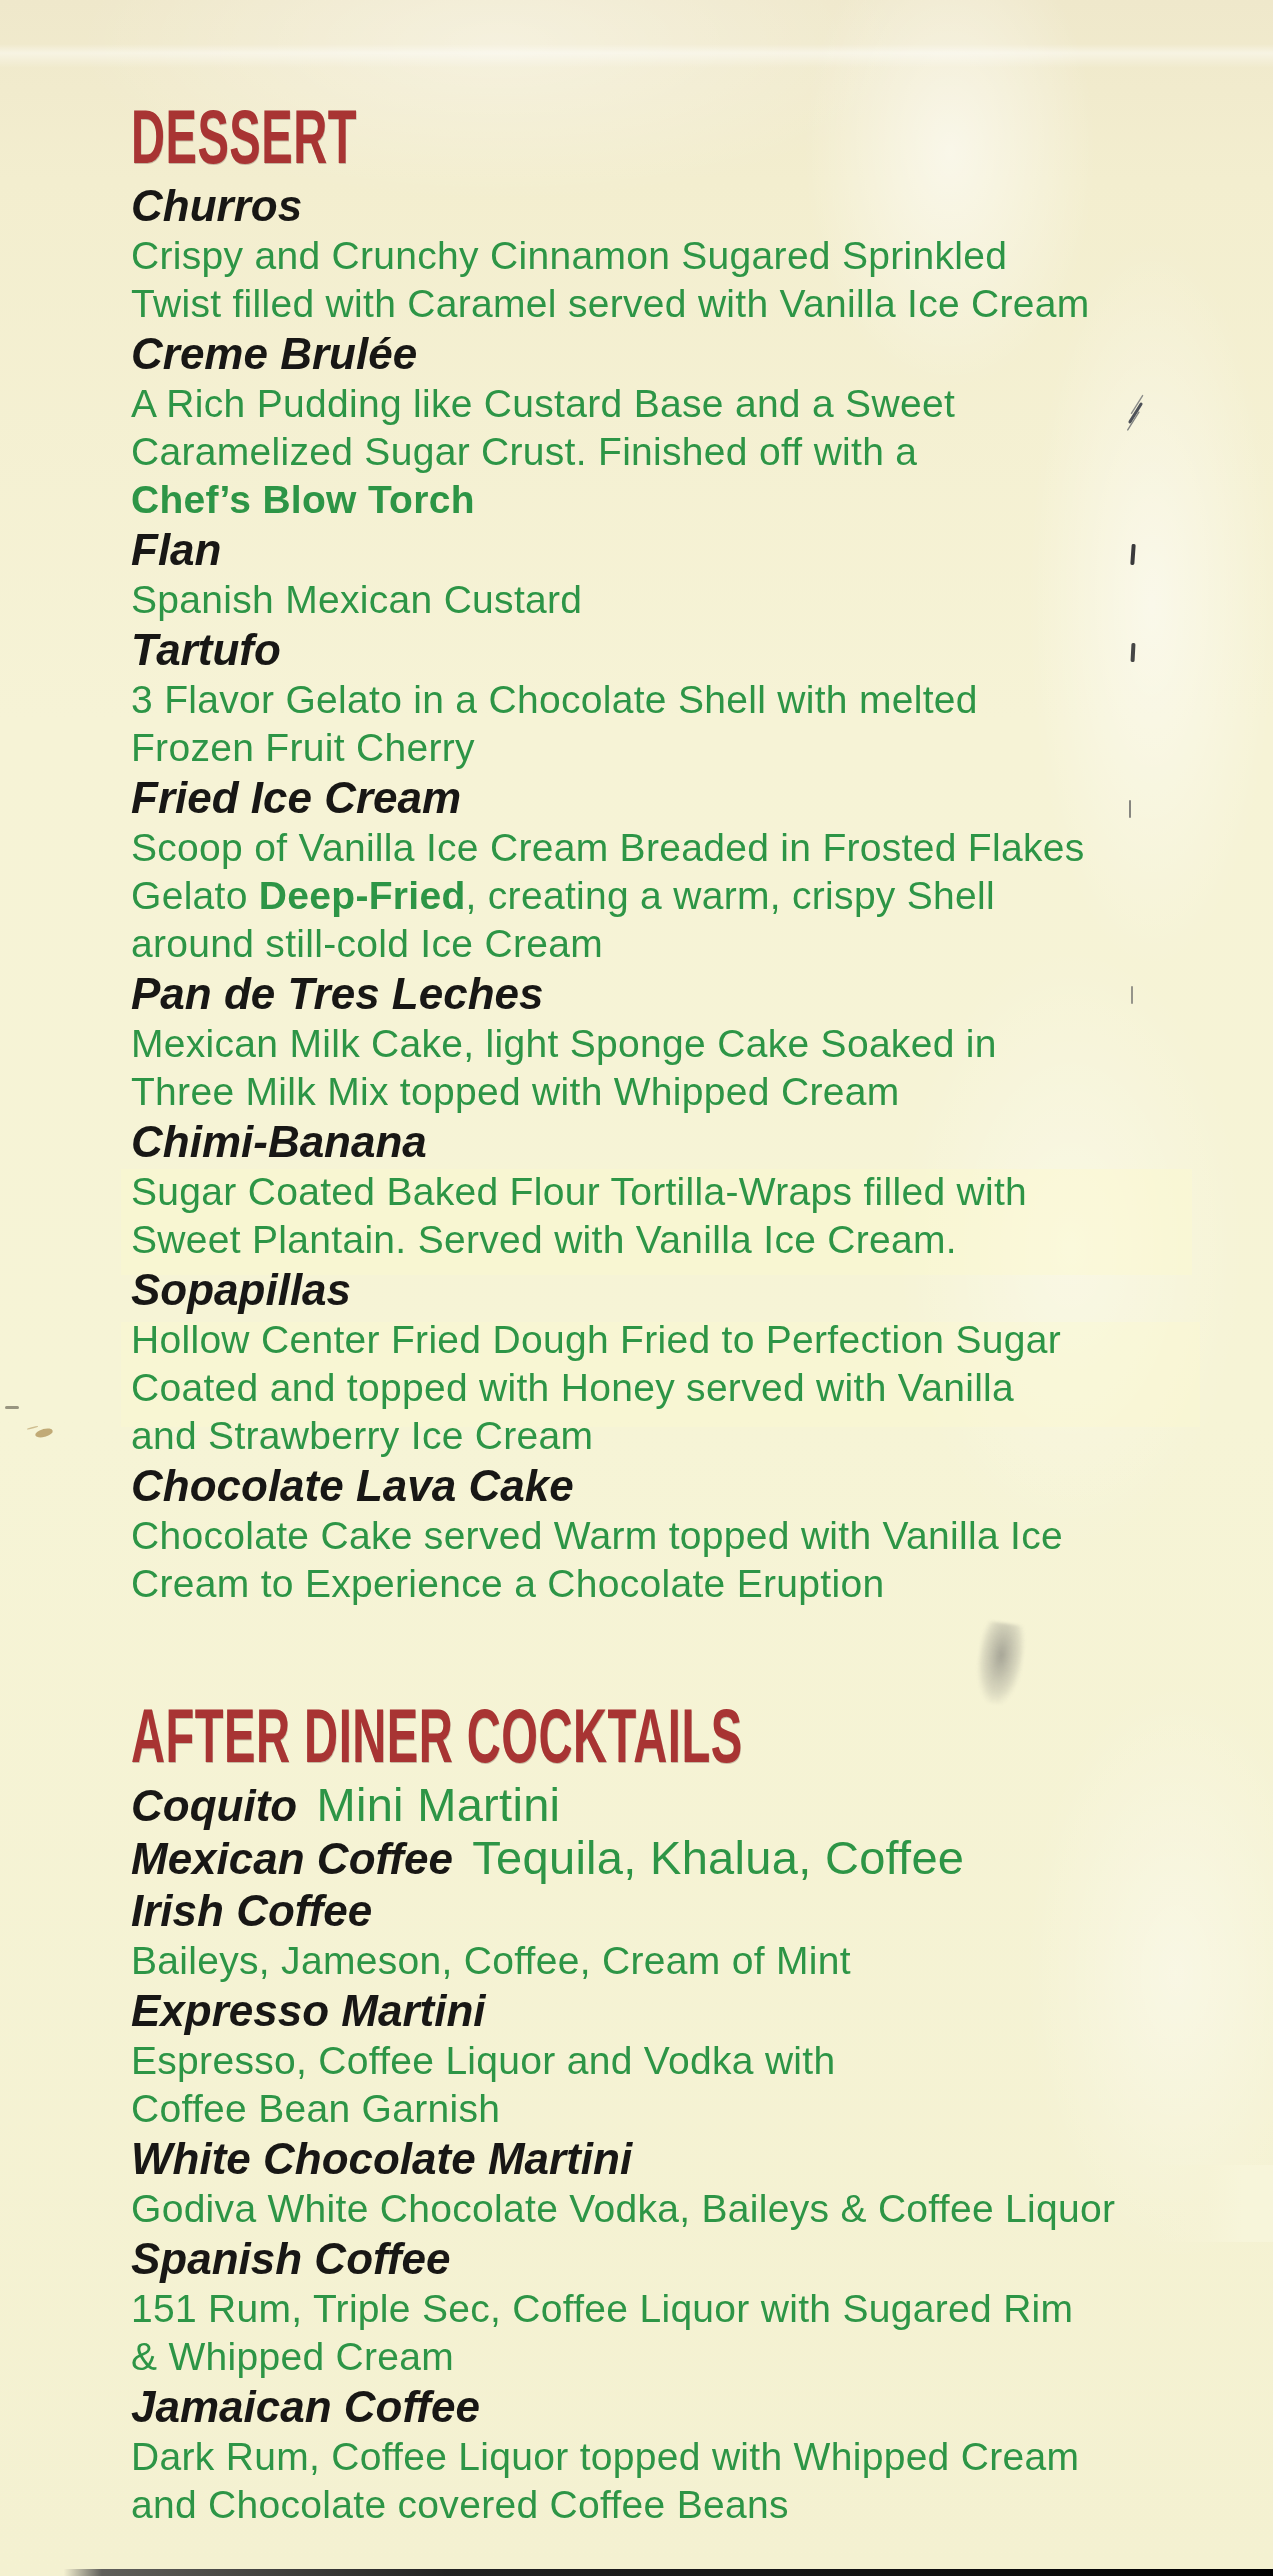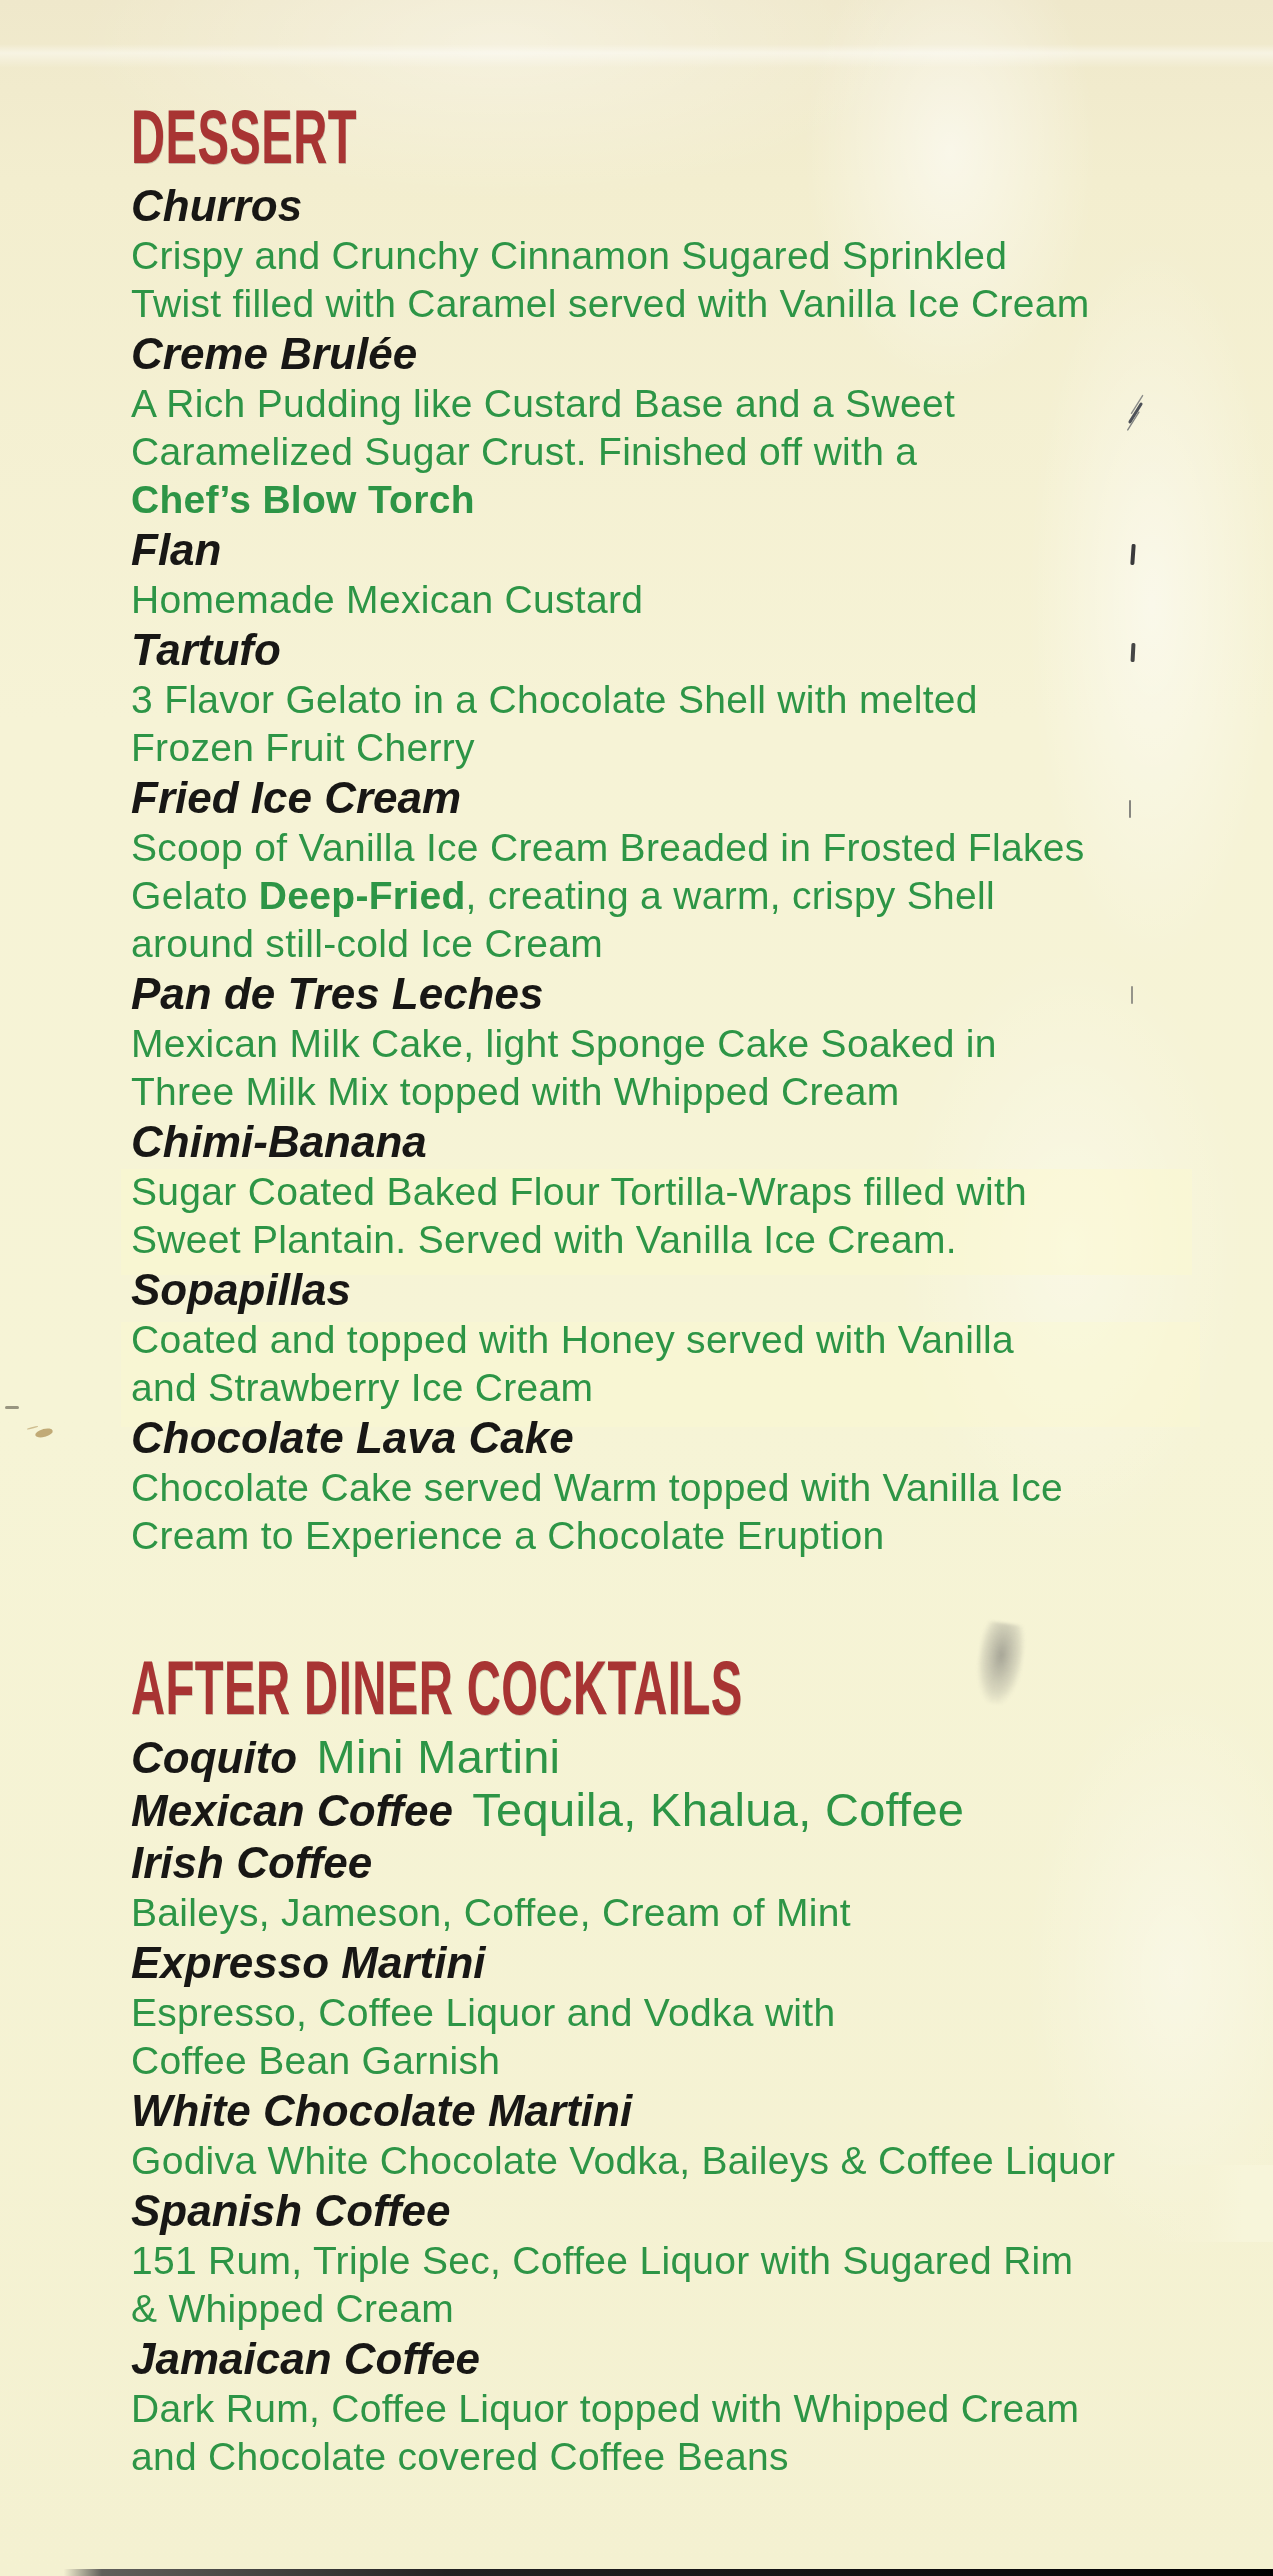--- a/index.html
+++ b/index.html
@@ -87,21 +87,21 @@
 
       <div class="item">
         <div class="item-name">Creme Brulée</div>
         <div class="desc">A Rich Pudding like Custard Base and a Sweet</div>
         <div class="desc">Caramelized Sugar Crust. Finished off with a</div>
         <div class="desc em-line">Chef’s Blow Torch</div>
       </div>
 
       <div class="item">
         <div class="item-name">Flan</div>
-        <div class="desc">Homemade Mexican Custard</div>
+        <div class="desc">Spanish Mexican Custard</div>
       </div>
 
       <div class="item">
         <div class="item-name">Tartufo</div>
         <div class="desc">3 Flavor Gelato in a Chocolate Shell with melted</div>
         <div class="desc">Frozen Fruit Cherry</div>
       </div>
 
       <div class="item">
         <div class="item-name">Fried Ice Cream</div>
@@ -117,20 +117,21 @@
       </div>
 
       <div class="item">
         <div class="item-name">Chimi-Banana</div>
         <div class="desc">Sugar Coated Baked Flour Tortilla-Wraps filled with</div>
         <div class="desc">Sweet Plantain. Served with Vanilla Ice Cream.</div>
       </div>
 
       <div class="item">
         <div class="item-name">Sopapillas</div>
+        <div class="desc">Hollow Center Fried Dough Fried to Perfection Sugar</div>
         <div class="desc">Coated and topped with Honey served with Vanilla</div>
         <div class="desc">and Strawberry Ice Cream</div>
       </div>
 
       <div class="item">
         <div class="item-name">Chocolate Lava Cake</div>
         <div class="desc">Chocolate Cake served Warm topped with Vanilla Ice</div>
         <div class="desc">Cream to Experience a Chocolate Eruption</div>
       </div>
     </div>

